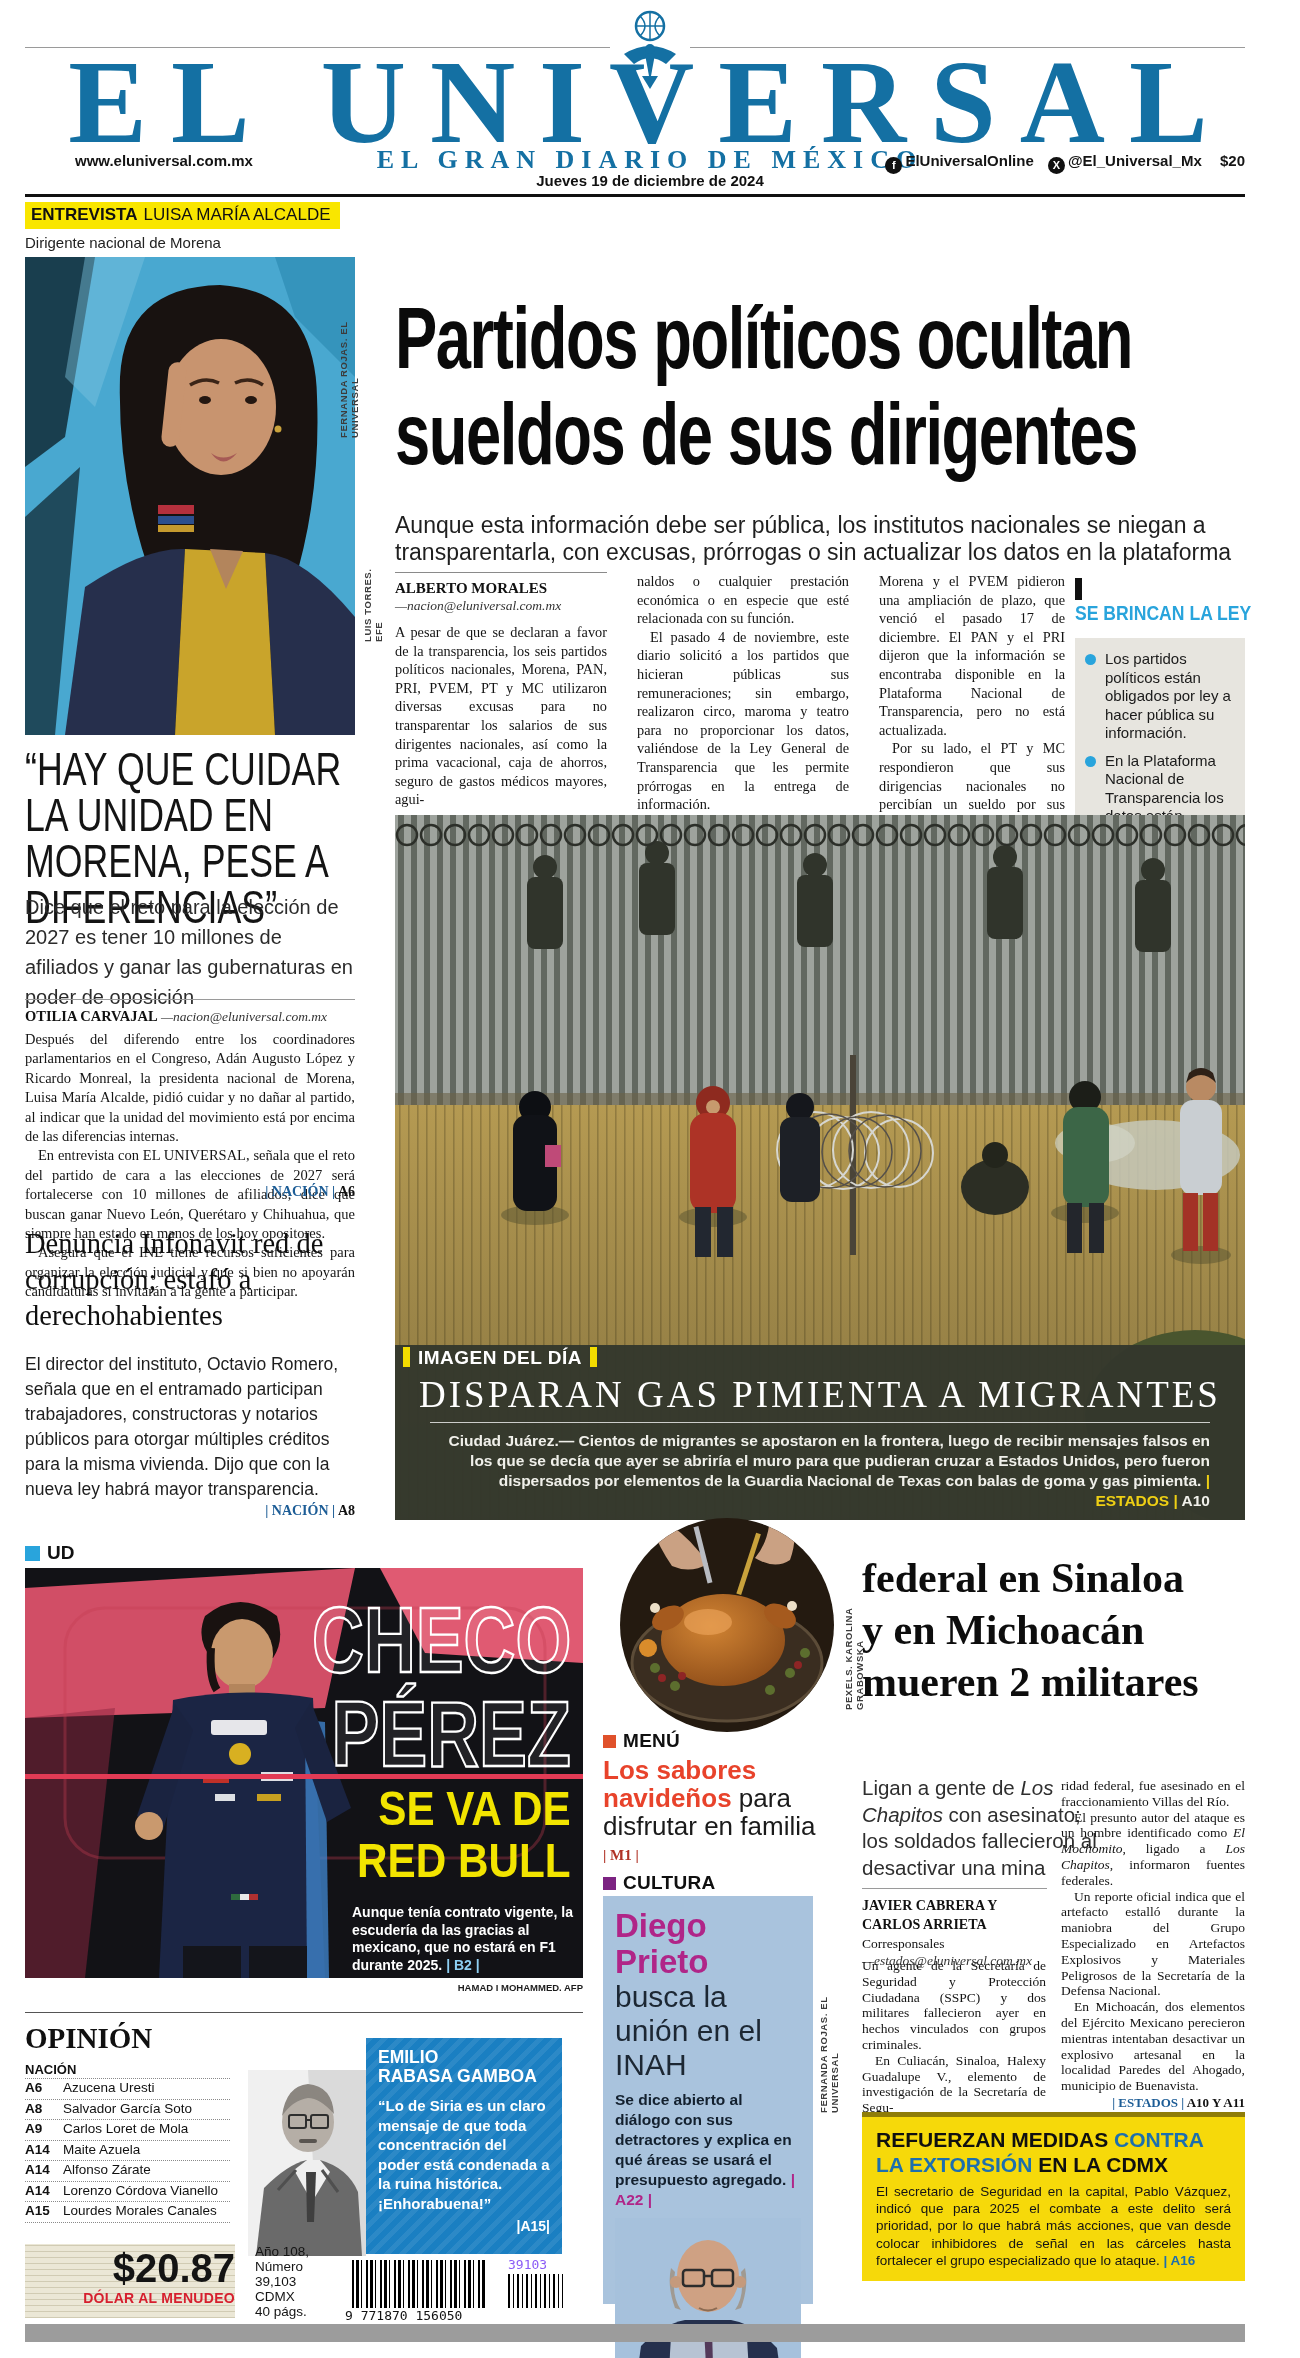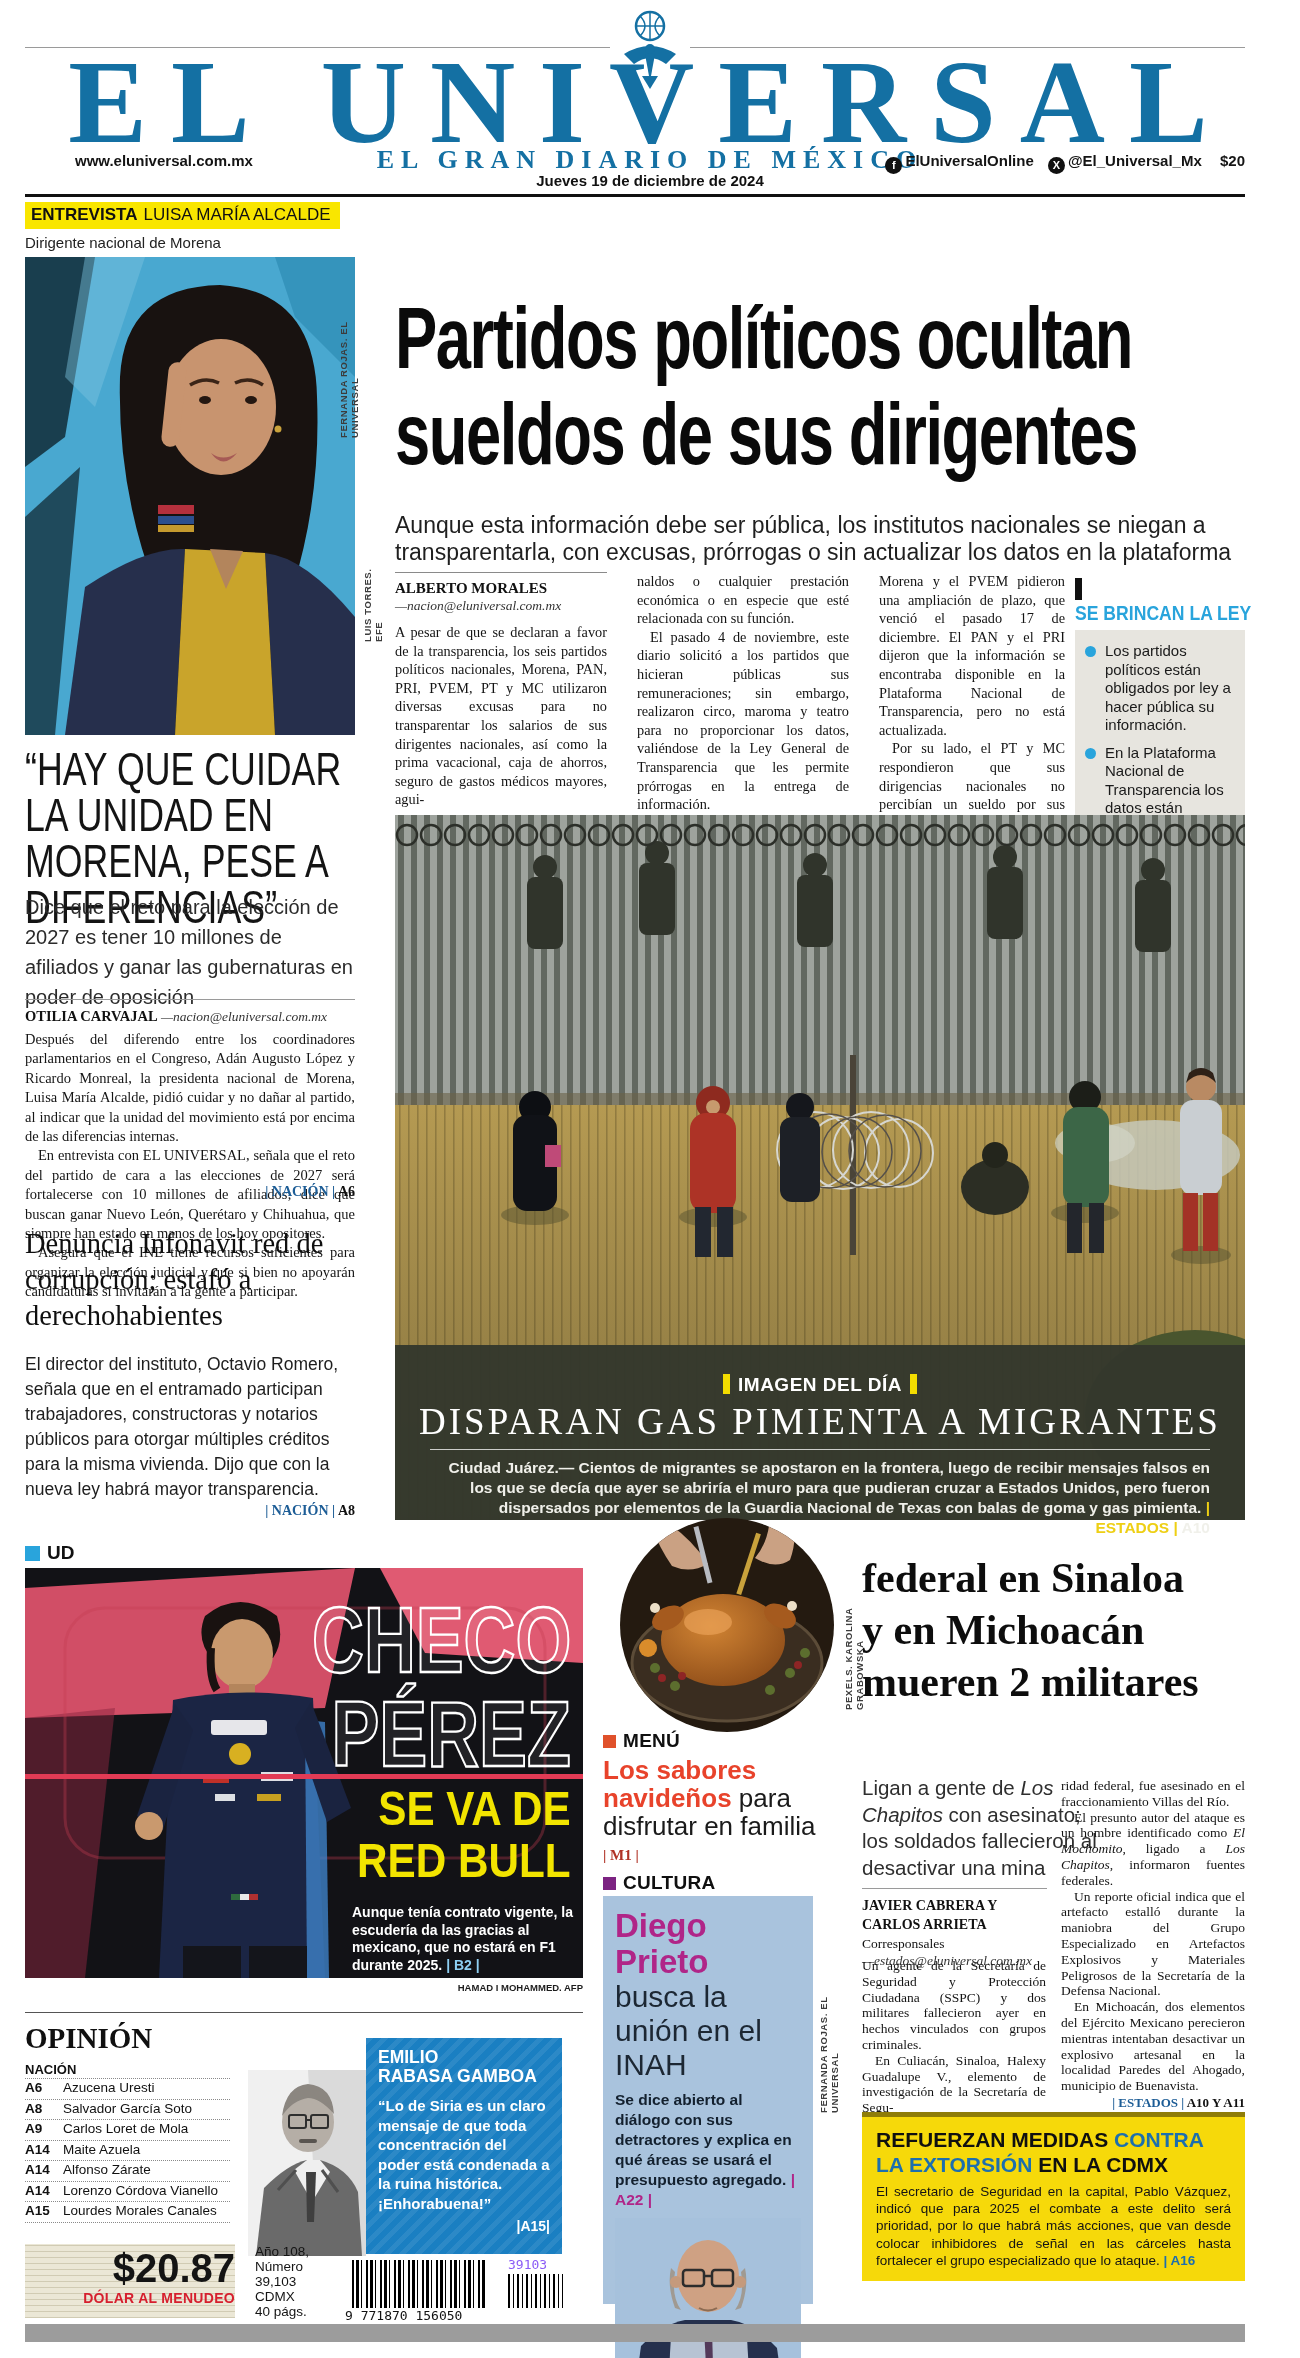--- a/index.html
+++ b/index.html
@@ -213,21 +213,21 @@
   <div class="abs acol jt ind" style="left:879px;width:186px">
     <p>Morena y el PVEM pidieron una ampliación de plazo, que venció el pasado 17 de diciembre. El PAN y el PRI dijeron que la información se encontraba disponible en la Plataforma Nacional de Transparencia, pero no está actualizada.</p>
     <p>Por su lado, el PT y MC respondieron que sus dirigencias nacionales no percibían un sueldo por sus funciones.</p>
     <div class="refline">
       <span class="refsec">| NACIÓN |</span><span> A4</span>
     </div>
   </div>
 
   <div class="abs" style="left:1075px;top:578px;width:170px">
     <div><span class="sbtab"></span><span class="sbt" style="display:inline-block">SE BRINCAN LA LEY</span></div>
-    <div class="sbox" style="margin-top:4px">
+    <div class="sbox" style="margin-top:12px">
       <div class="it"><span class="dot"></span><span>Los partidos políticos están obligados por ley a hacer pública su información.</span></div>
       <div class="it"><span class="dot"></span><span>En la Plataforma Nacional de Transparencia los datos están actualizados hasta el primer semestre de 2024.</span></div>
       <div class="it" style="margin-bottom:0"><span class="dot"></span><span>Cada partido tiene tabulador de remuneraciones.</span></div>
     </div>
   </div>
 
   <div class="vcred" style="left:362px;top:552px;height:90px">LUIS TORRES. EFE</div>
   <div class="abs" style="left:395px;top:815px;width:850px;height:705px">
     <svg width="850" height="705" viewBox="0 0 850 705">
       <defs>
@@ -303,21 +303,21 @@
         <ellipse cx="806" cy="440" rx="30" ry="9" fill="#55512f" opacity=".5"></ellipse>
         <circle cx="806" cy="272" r="15" fill="#b98a63"></circle>
           <path d="M791,268 Q806,252 821,268 L818,258 Q806,248 794,258 Z" fill="#2e2117"></path>
         <rect x="785" y="285" width="42" height="95" rx="13" fill="#c9ced2"></rect>
         <rect x="788" y="378" width="15" height="58" fill="#a33226"></rect>
           <rect x="808" y="378" width="15" height="58" fill="#a33226"></rect>
       </g>
     </svg>
   </div>
   <div class="abs overlay" style="left:395px;top:1345px;width:850px;height:175px">
-    <div style="text-align:center;margin-top:28px">
+    <div style="text-align:left;margin-top:1px">
       <span class="ybar"></span><span class="imglabel">IMAGEN DEL DÍA</span><span class="ybar"></span>
     </div>
     <div class="imgtitle" style="margin-top:4px">DISPARAN GAS PIMIENTA A MIGRANTES</div>
     <div style="width:780px;margin:6px auto 8px auto;height:1px;background:rgba(255,255,255,.75)"></div>
     <div class="imgcap" style="width:780px;margin:0 auto">
       <b>Ciudad Juárez.—</b><span> Cientos de migrantes se apostaron en la frontera, luego de recibir mensajes falsos en los que se decía que ayer se abriría el muro para que pudieran cruzar a Estados Unidos, pero fueron dispersados por elementos de la Guardia Nacional de Texas con balas de goma y gas pimienta. </span><span class="capyellow">| ESTADOS |</span><b> A10</b>
     </div>
   </div>
 
   <div class="abs" style="left:25px;top:1543px;font:700 19px/20px 'Liberation Sans',sans-serif">

